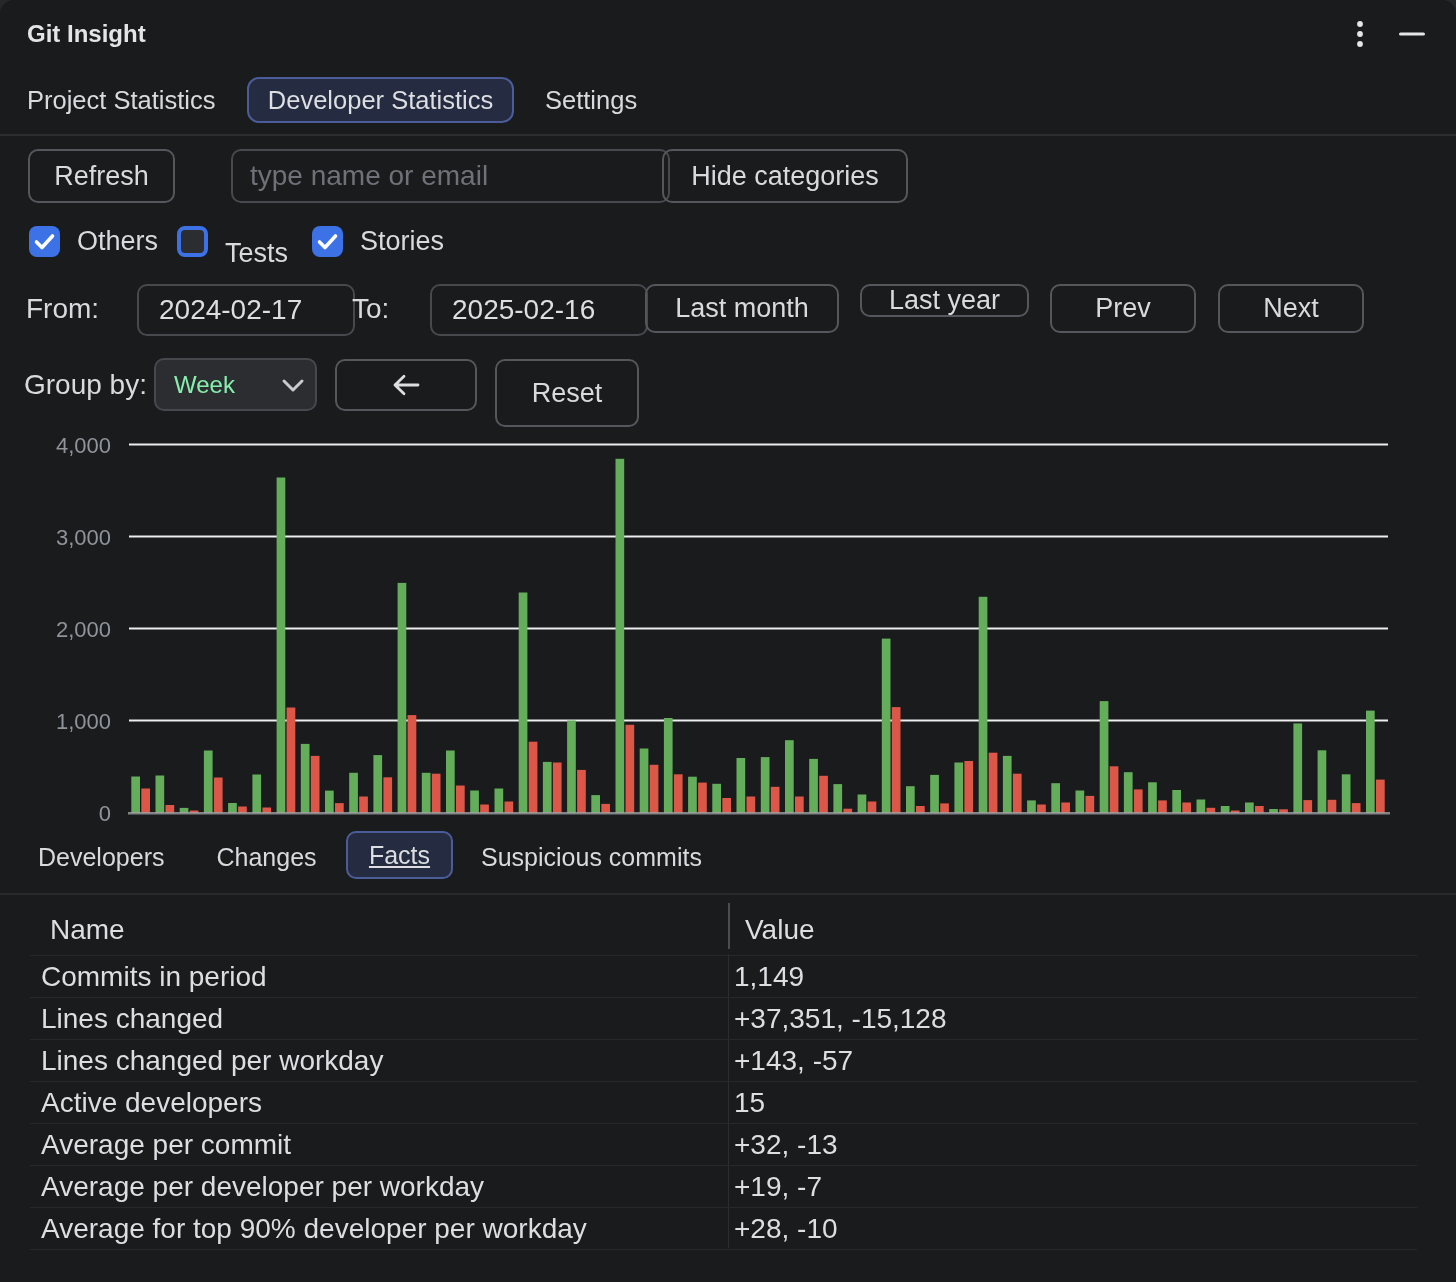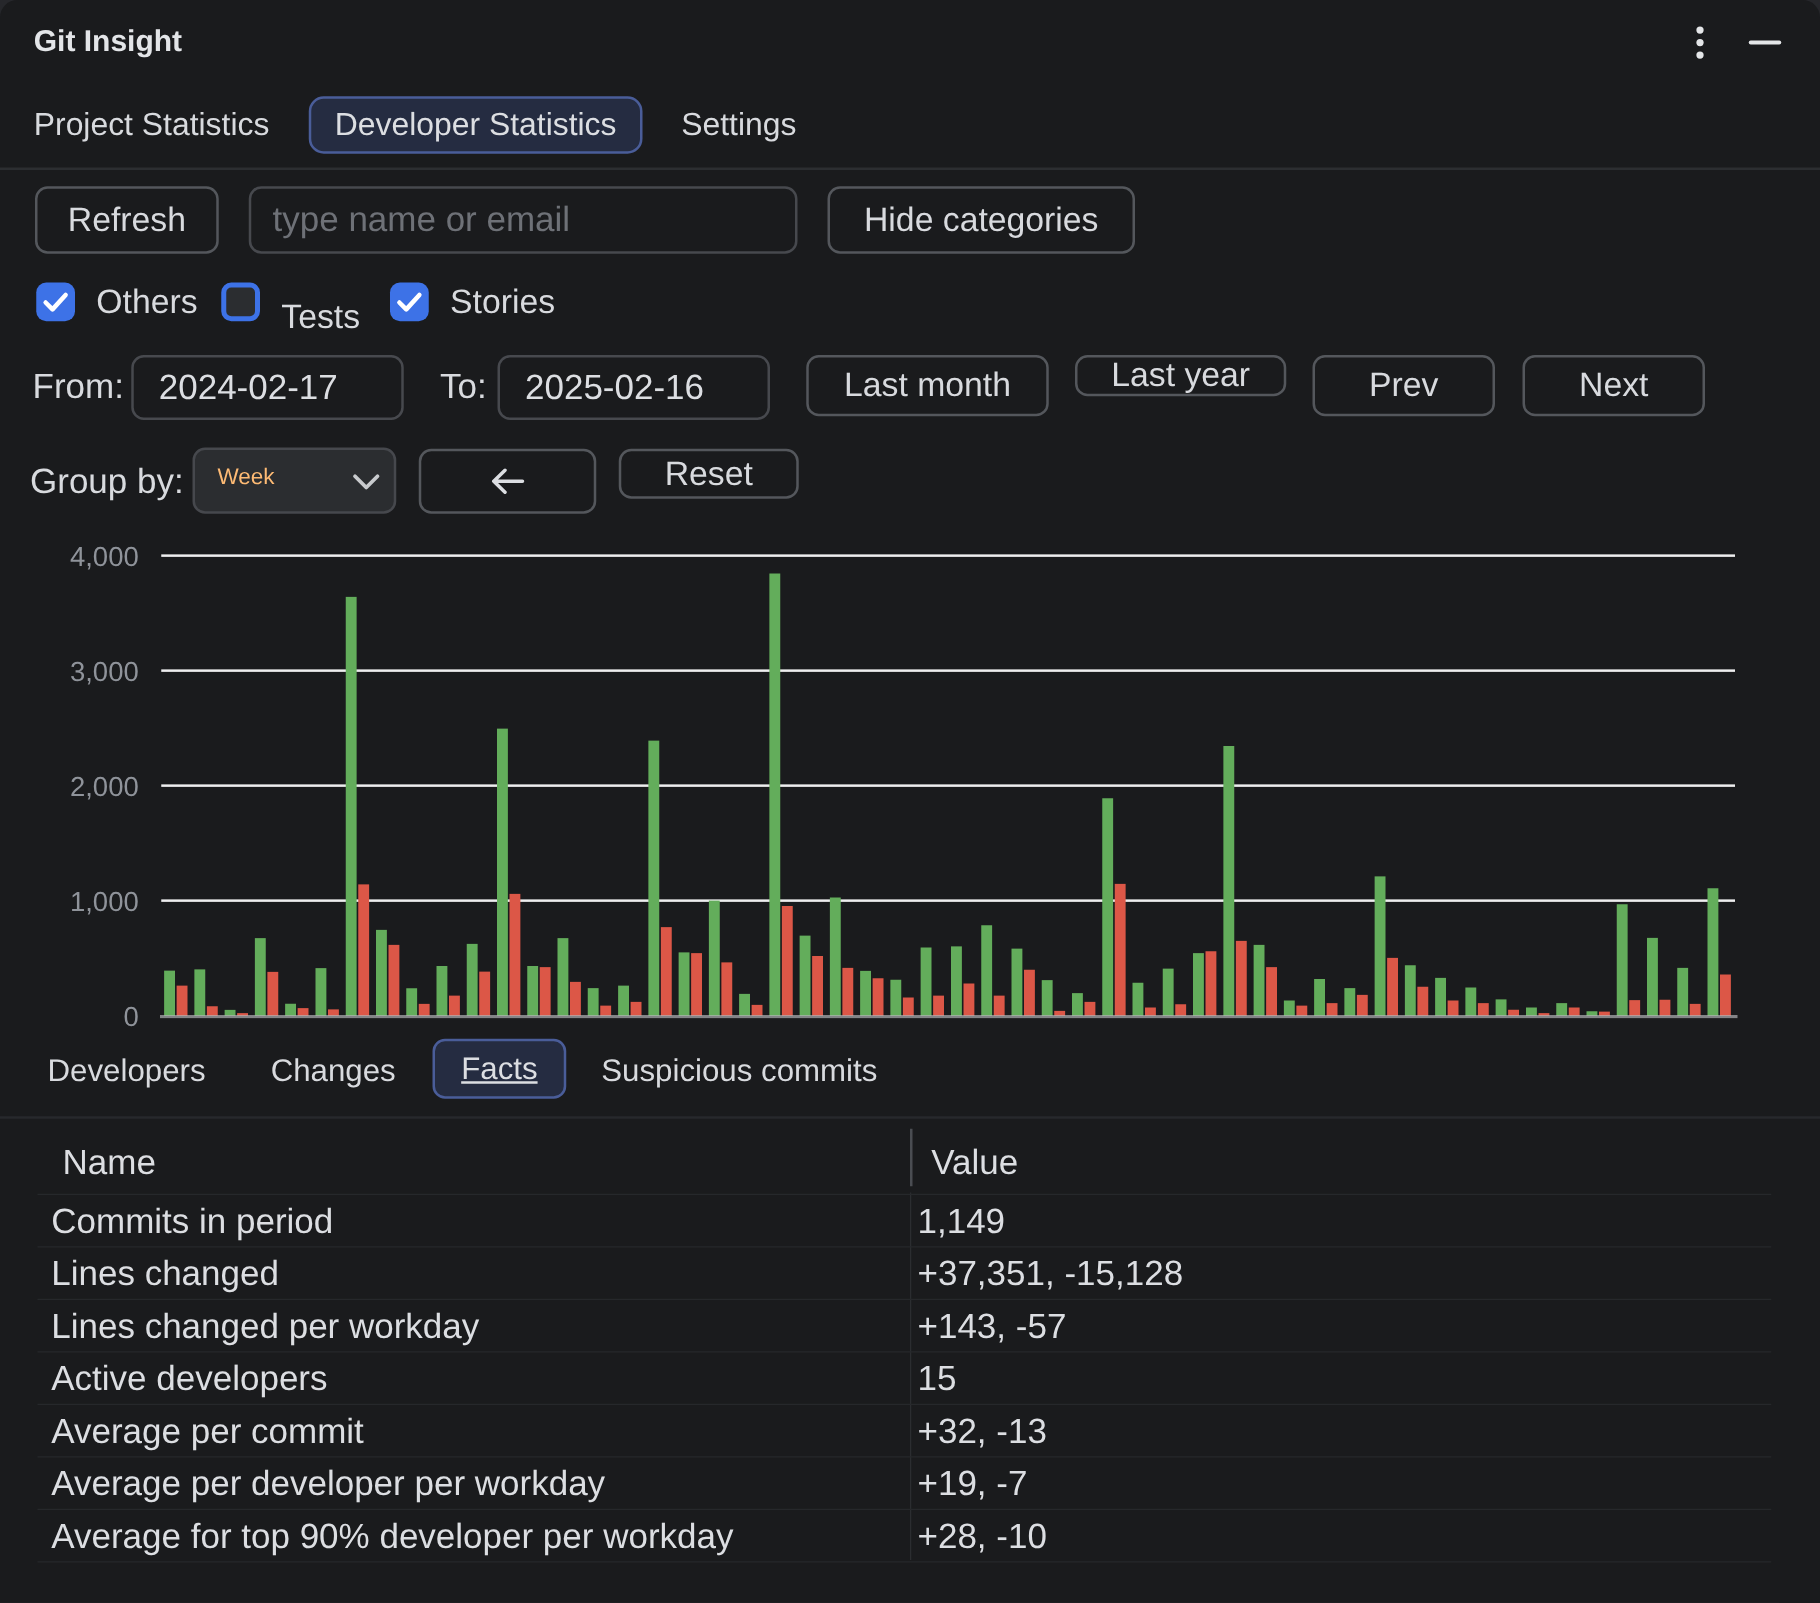--- a/index.html
+++ b/index.html
@@ -1,19 +1,19 @@
 <!DOCTYPE html>
 <html><head><meta charset="utf-8">
 <style>
 * { margin:0; padding:0; box-sizing:border-box; }
 html,body { width:1456px; height:1282px; background:#26272b; font-family:"Liberation Sans", sans-serif; color:#dfe1e5; overflow:hidden; }
 #win { position:absolute; left:0; top:0; width:1456px; height:1282px; background:#1a1b1d; border-radius:14px 14px 0 0; }
 .abs { position:absolute; }
 .btn { position:absolute; border:2px solid #54575c; border-radius:10px; color:#d8dade; display:flex; align-items:center; justify-content:center; font-size:27px; }
-.inp { position:absolute; border:2px solid #47494e; border-radius:10px; color:#dcdee2; display:flex; align-items:center; justify-content:center; font-size:28px; }
+.inp { position:absolute; border:2px solid #47494e; border-radius:10px; color:#dcdee2; display:flex; align-items:center; justify-content:center; font-size:28px;margin-left:32px; }
 .selbtn { position:absolute; background:#252c41; border:2px solid #4a5d99; display:flex; align-items:center; justify-content:center; color:#dcdee2; }
 </style></head>
 <body>
 <div id="win">
 <div class="abs" style="left:27px; top:20.0px; font-size:24px; line-height:28px; color:#e3e5e8; font-weight:bold;">Git Insight</div>
 <svg class="abs" style="left:1340px; top:10px;" width="100" height="50" viewBox="0 0 100 50">
 <circle cx="20" cy="14" r="2.9" fill="#e4e6e8"></circle>
       <circle cx="20" cy="24" r="2.9" fill="#e4e6e8"></circle>
       <circle cx="20" cy="34" r="2.9" fill="#e4e6e8"></circle>
 <rect x="59" y="22.4" width="26" height="3.2" rx="1.6" fill="#e4e6e8"></rect>
@@ -38,31 +38,31 @@
 <div class="abs" style="left:26px; top:293.0px; font-size:28px; line-height:32px; color:#d8dade; ">From:</div>
 <div class="inp" style="left:105px; top:284px; width:218px; height:52px; justify-content:flex-start; padding-left:20px;">2024-02-17</div>
 <div class="abs" style="left:352px; top:293.0px; font-size:28px; line-height:32px; color:#d8dade; ">To:</div>
 <div class="inp" style="left:398px; top:284px; width:218px; height:52px; justify-content:flex-start; padding-left:20px;">2025-02-16</div>
 <div class="btn" style="left:645px; top:284px; width:194px; height:49px;">Last month</div>
 <div class="btn" style="left:860px; top:284px; width:169px; height:33px;">Last year</div>
 <div class="btn" style="left:1050px; top:284px; width:146px; height:49px;">Prev</div>
 <div class="btn" style="left:1218px; top:284px; width:146px; height:49px;">Next</div>
 <div class="abs" style="left:24px; top:369.0px; font-size:28px; line-height:32px; color:#d8dade; ">Group by:</div>
 <div class="abs" style="left:154px; top:358px; width:163px; height:53px; background:#2b2d30; border:2px solid #46484d; border-radius:10px;">
-<div class="abs" style="left:18px; top:11px; font-size:18px; color:#fdba74;text-align:right;">Week</div>
+<div class="abs" style="left:18px; top:11px; font-size:24px; color:#86efac;text-align:right;">Week</div>
 <svg class="abs" style="left:122px; top:16px;" width="30" height="20" viewBox="0 0 30 20">
         <path d="M6 5 L15 14 L24 5" stroke="#c8cacd" stroke-width="3" fill="none" stroke-linecap="round" stroke-linejoin="round"></path>
       </svg>
     </div>
 <div class="btn" style="left:335px; top:359px; width:142px; height:52px;">
 <svg width="50" height="30" viewBox="0 0 50 30">
         <path d="M14 15 H37 M14 15 L23 6.2 M14 15 L23 23.8" stroke="#dcdee2" stroke-width="2.8" fill="none" stroke-linecap="round" stroke-linejoin="round"></path>
       </svg>
     </div>
-<div class="btn" style="left:495px; top:359px; width:144px; height:40px;">Reset</div>
+<div class="btn" style="left:495px; top:359px; width:144px; height:68px;">Reset</div>
 <svg class="abs" style="left:0; top:420px;" width="1456" height="410" viewBox="0 420 1456 410">
 <rect x="129" y="443.5" width="1259" height="2" fill="#eeeeef"></rect>
 <rect x="129" y="535.5" width="1259" height="2" fill="#eeeeef"></rect>
 <rect x="129" y="627.5" width="1259" height="2" fill="#eeeeef"></rect>
 <rect x="129" y="719.5" width="1259" height="2" fill="#eeeeef"></rect>
 <text x="111" y="452.5" text-anchor="end" font-size="22" fill="#8f939a">4,000</text>
 <text x="111" y="544.5" text-anchor="end" font-size="22" fill="#8f939a">3,000</text>
 <text x="111" y="636.5" text-anchor="end" font-size="22" fill="#8f939a">2,000</text>
 <text x="111" y="728.5" text-anchor="end" font-size="22" fill="#8f939a">1,000</text>
 <text x="111" y="820.5" text-anchor="end" font-size="22" fill="#8f939a">0</text>

